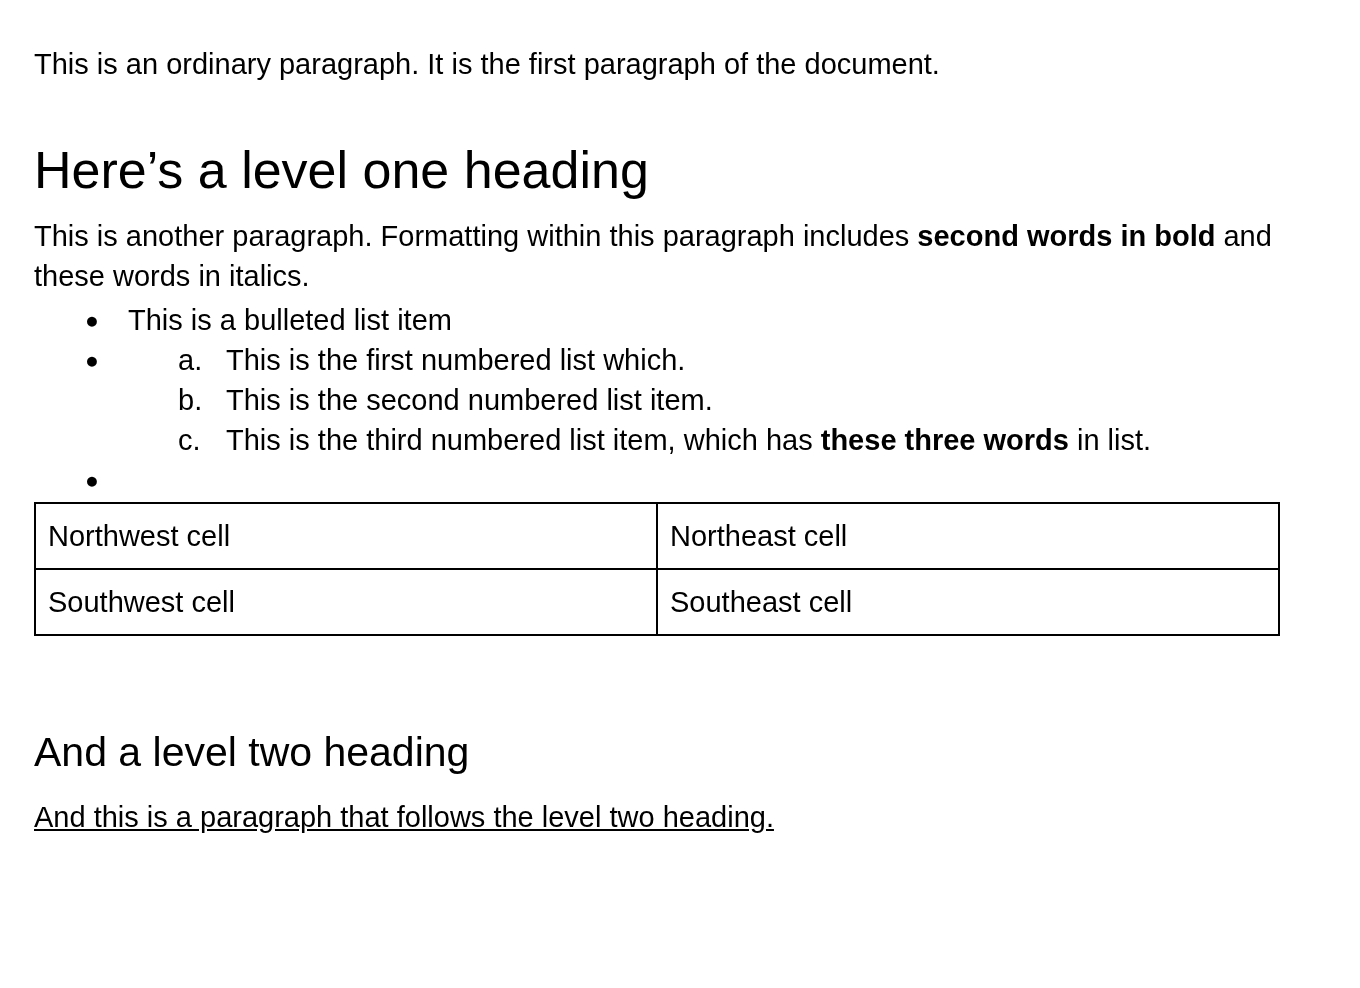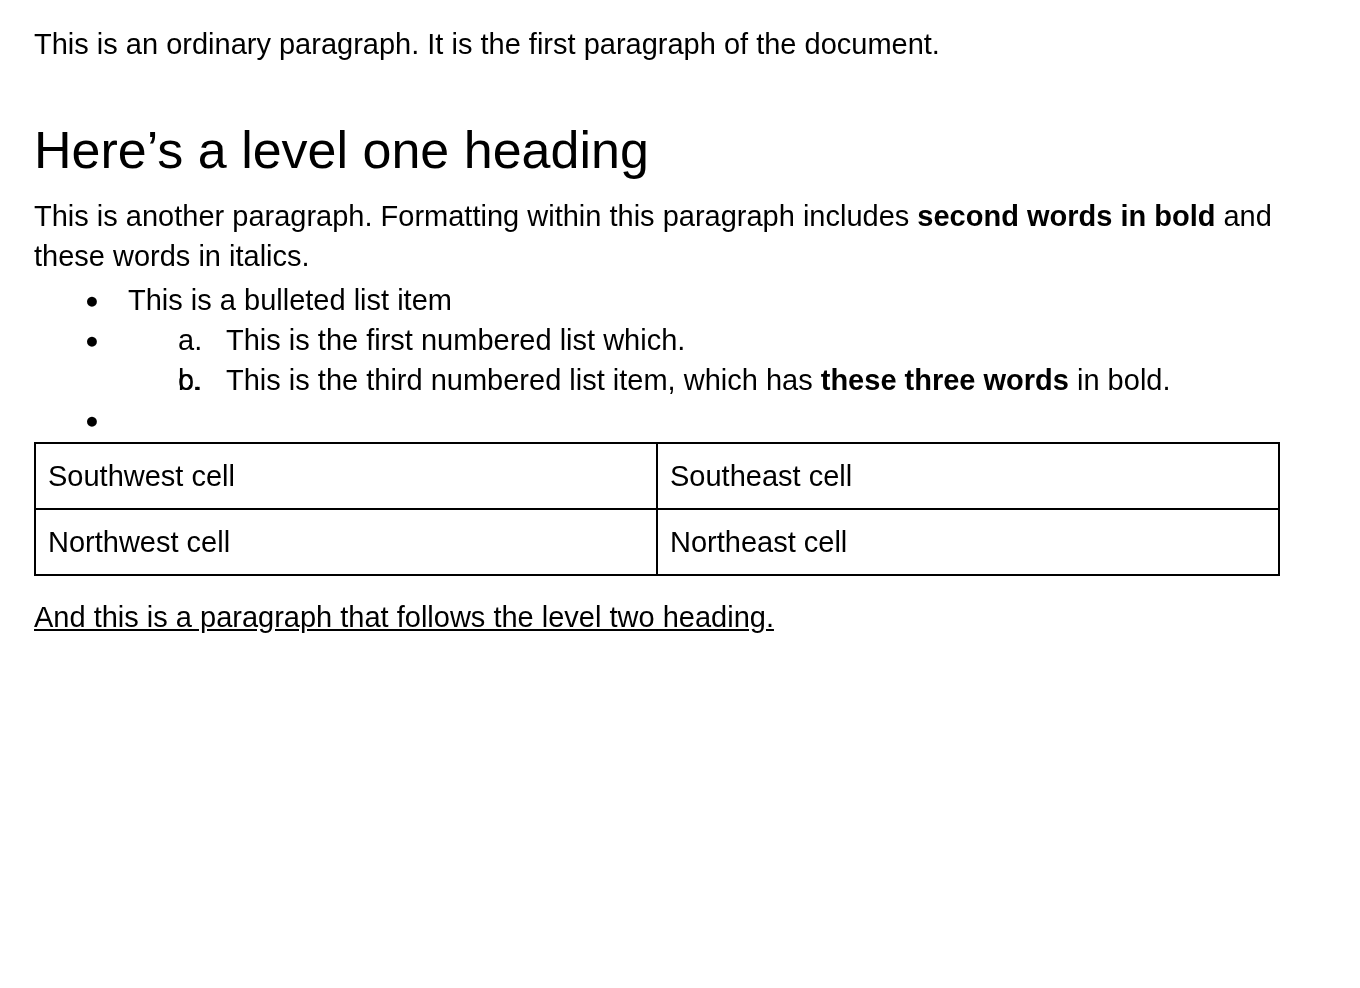--- a/index.html
+++ b/index.html
@@ -3,21 +3,21 @@
 <meta charset="utf-8">
 <style>
   html, body { margin: 0; padding: 0; background: #ffffff; }
   body {
     width: 1360px;
     height: 988px;
     font-family: "Liberation Sans", "DejaVu Sans", sans-serif;
     color: #000000;
     overflow: hidden;
   }
-  .page { padding: 24px 80px 0 34px; }
+  .page { padding: 44px 80px 0 34px; }
 
   .para { font-size: 29px; line-height: 40px; margin: 0; }
 
   .h1 {
     font-size: 52px;
     line-height: 60px;
     font-weight: 400;
     margin: 56px 0 16px 0;
   }
   .h2 {
@@ -82,41 +82,43 @@
       <span class="marker">●</span>
     </div>
 
     <div class="li l2">
       <span class="marker">a.</span>
       <span>This is the first numbered list which.</span>
     </div>
 
     <div class="li l2">
       <span class="marker">b.</span>
+      <span>This is the second numbered list item.</span>
     </div>
 
     <div class="li l2">
-      <span class="marker">c.</span><span>This is the third numbered list item, which has </span><span class="bold">these three words</span><span> in bold.</span>
+      <span class="marker">c.</span><span>This is the third numbered list item, which has </span><span class="bold">these three words</span><span> in list.</span>
     </div>
 
     <div class="li l1">
       <span class="marker">●</span>
     </div>
 
   </div>
 
   <table class="doc-table">
     <tbody>
       <tr>
+        <td>Northwest cell</td>
+        <td>Northeast cell</td>
+      </tr>
+      <tr>
         <td>Southwest cell</td>
         <td>Southeast cell</td>
-      </tr>
-      <tr>
-        <td>Northwest cell</td>
-        <td>Northeast cell</td>
       </tr>
     </tbody>
   </table>
 
+  <div class="h2">And a level two heading</div>
 
   <p class="para closing">And this is a paragraph that follows the level two heading.</p>
 
 </div>
 
 </body></html>

